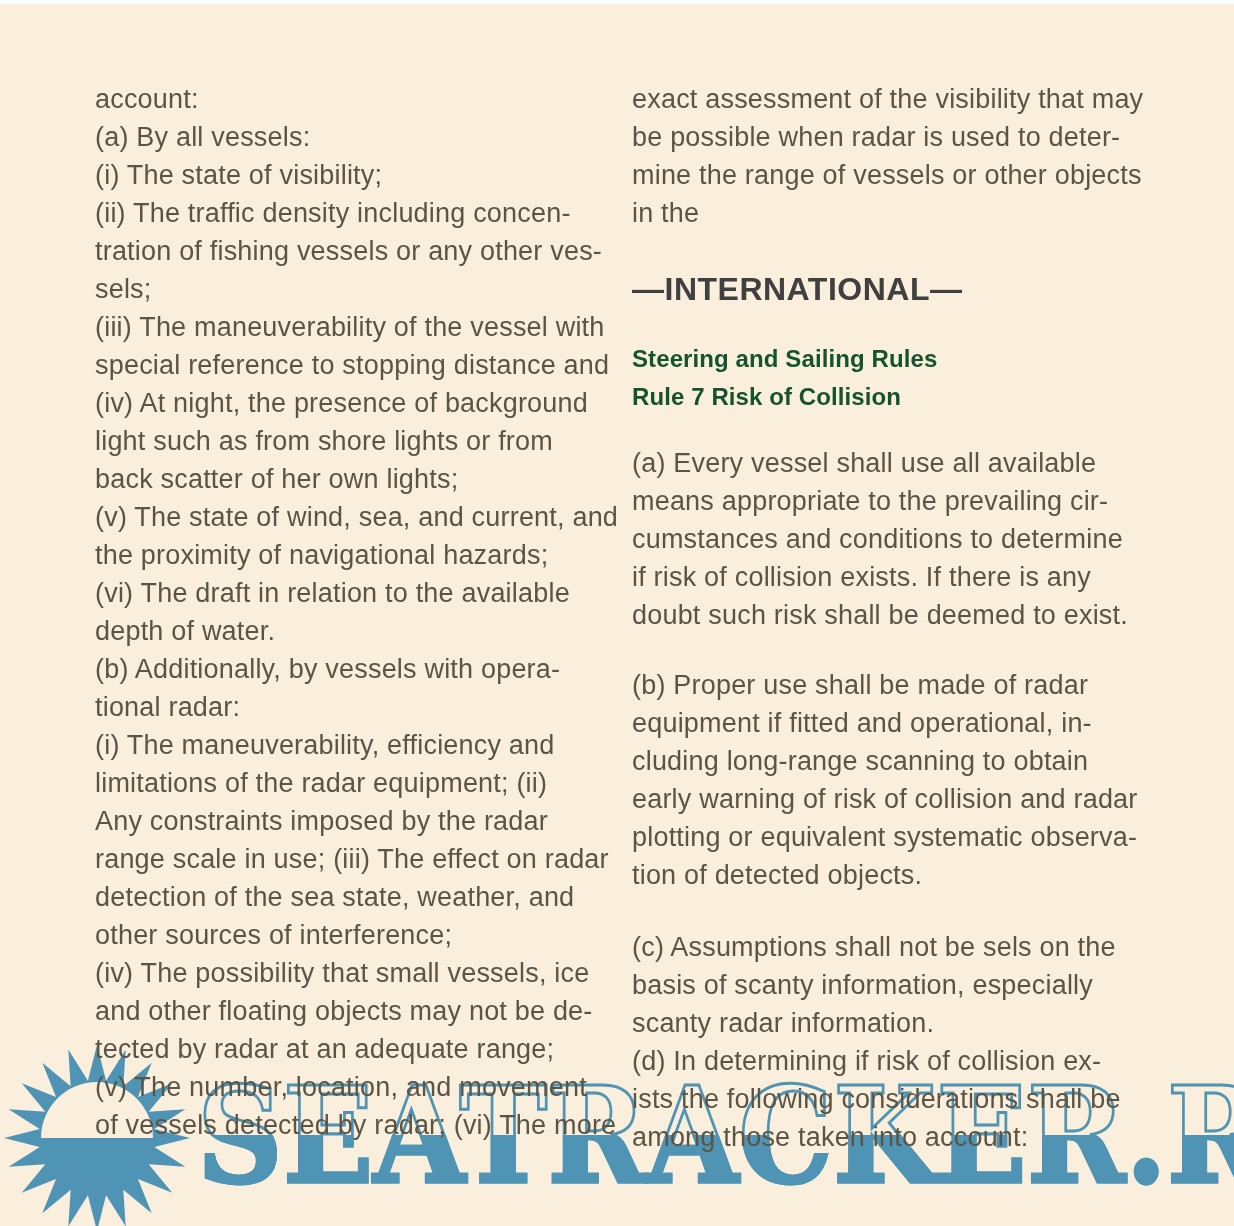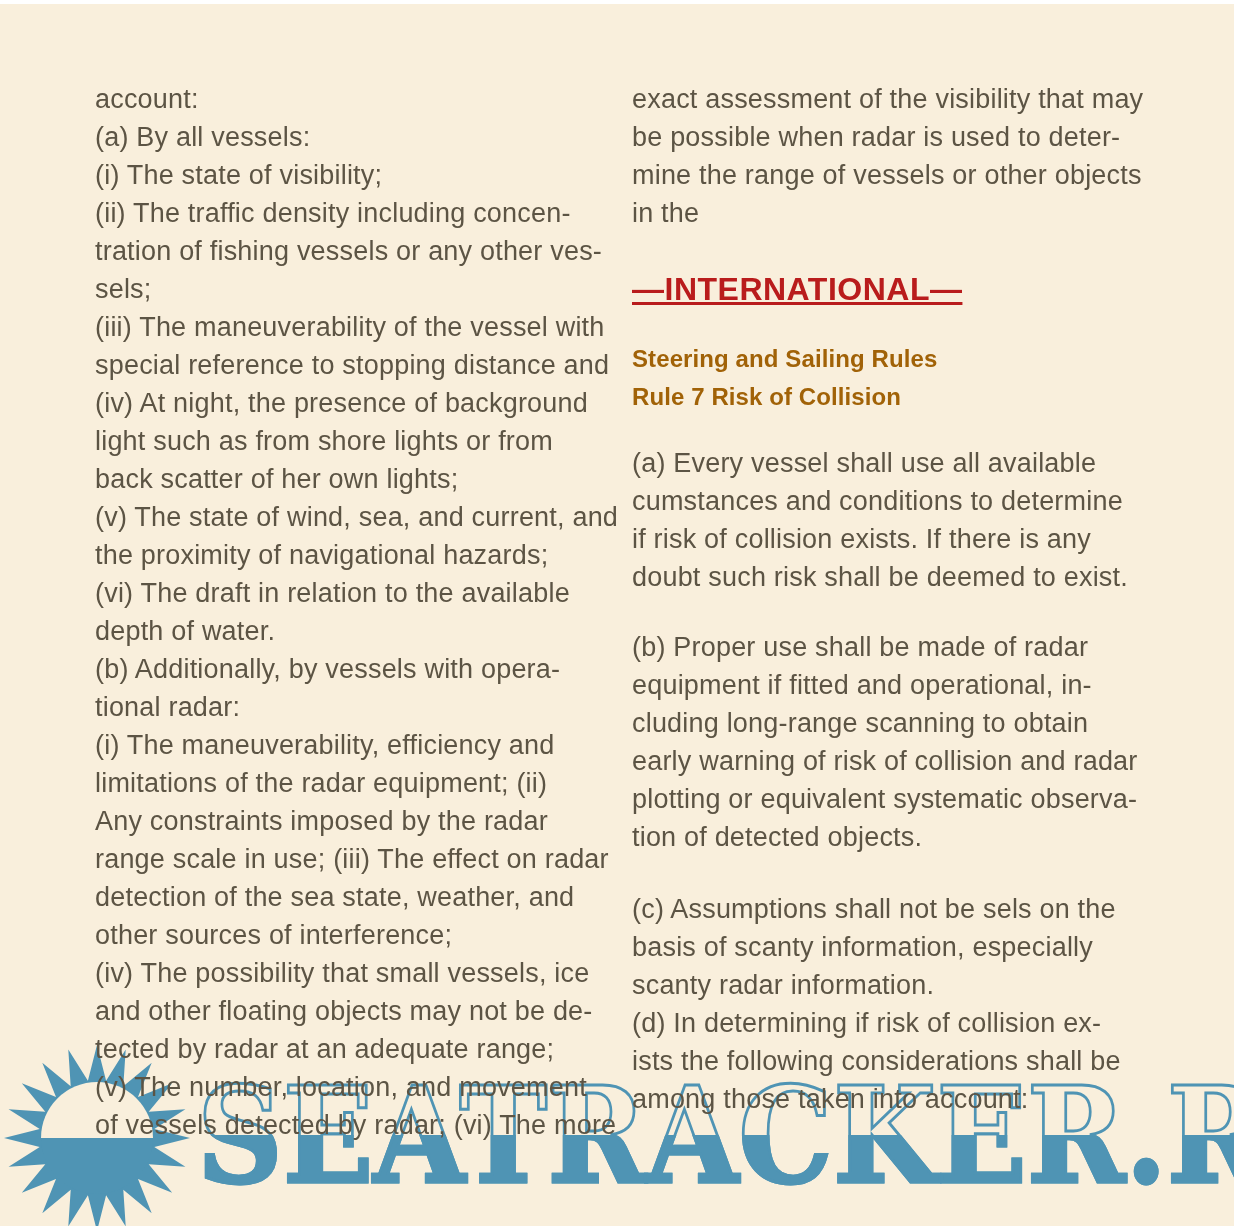--- a/index.html
+++ b/index.html
@@ -6,25 +6,25 @@
   .page{
     position:relative;width:1234px;height:1226px;overflow:hidden;
     background:#f9efdc;font-family:"Liberation Sans",sans-serif;color:#5c5444;
   }
   .top-strip{position:absolute;top:0;left:0;width:100%;height:4px;background:#ffffff;}
   .col{position:absolute;top:80px;z-index:2;}
   .col-left{left:95px;width:515px;}
   .col-right{left:632px;width:515px;}
   .ln{white-space:nowrap;font-size:27px;line-height:38px;letter-spacing:0.2px;}
   .section-heading{
-    font-size:32px;line-height:42px;font-weight:bold;color:#b91c1c;
-    margin:36px 0 0 0;letter-spacing:0.5px;white-space:nowrap;text-decoration:underline;
+    font-size:32px;line-height:42px;font-weight:bold;color:#404040;
+    margin:36px 0 0 0;letter-spacing:0.5px;white-space:nowrap;
   }
   .subheading{margin-top:30px;}
-  .subheading .ln{font-weight:bold;font-size:24px;color:#a16207;letter-spacing:0.1px;}
+  .subheading .ln{font-weight:bold;font-size:24px;color:#14532d;letter-spacing:0.1px;}
   .para-a{margin-top:28px;}
   .para-b{margin-top:32px;}
   .para-cd{margin-top:34px;}
 
   
   .watermark{position:absolute;left:0;top:1030px;width:1234px;height:196px;z-index:1;}
   .sun{position:absolute;left:0;top:0;width:200px;height:196px;}
   .wm-text{
     position:absolute;left:197px;top:40px;width:1160px;height:170px;
     transform:scaleX(0.9);transform-origin:left top;
@@ -94,20 +94,21 @@
 
     <h2 class="section-heading">—INTERNATIONAL—</h2>
 
     <div class="subheading">
       <div class="ln">Steering and Sailing Rules</div>
       <div class="ln">Rule 7 Risk of Collision</div>
     </div>
 
     <div class="para para-a">
       <div class="ln">(a) Every vessel shall use all available</div>
+      <div class="ln">means appropriate to the prevailing cir-</div>
       <div class="ln">cumstances and conditions to determine</div>
       <div class="ln">if risk of collision exists. If there is any</div>
       <div class="ln">doubt such risk shall be deemed to exist.</div>
     </div>
 
     <div class="para para-b">
       <div class="ln">(b) Proper use shall be made of radar</div>
       <div class="ln">equipment if fitted and operational, in-</div>
       <div class="ln">cluding long-range scanning to obtain</div>
       <div class="ln">early warning of risk of collision and radar</div>

